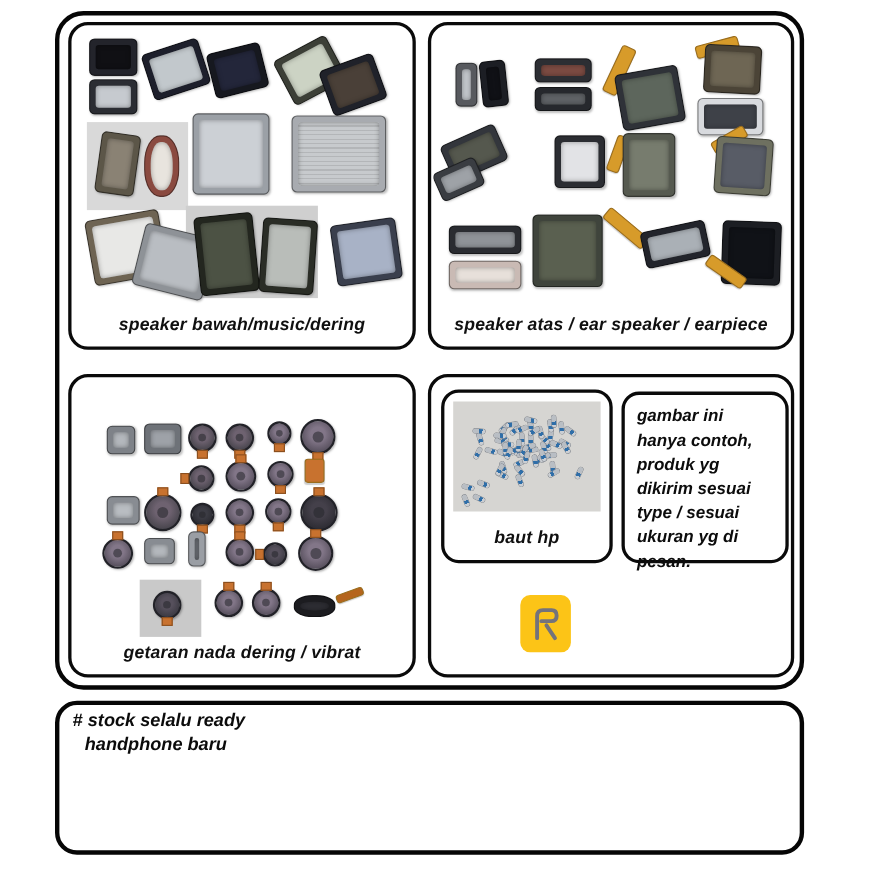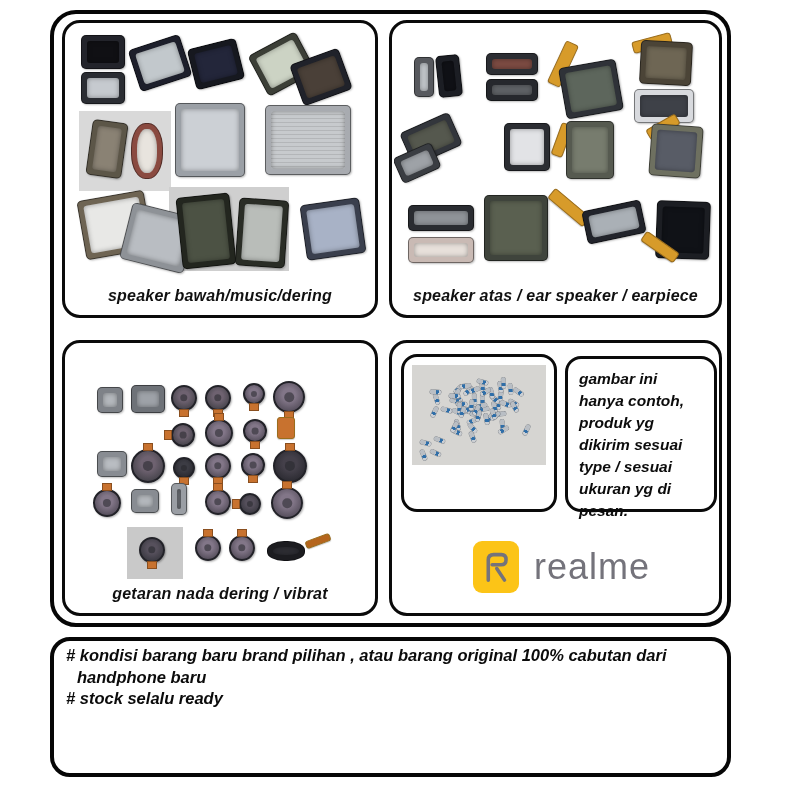--- a/index.html
+++ b/index.html
@@ -337,36 +337,35 @@
             <div class="screw" style="left: 54.6139px; top: 60.8033px; transform: rotate(49deg);"></div>
             <div class="screw" style="left: 45.0267px; top: 44.7055px; transform: rotate(111deg);"></div>
             <div class="screw" style="left: 87.8941px; top: 37.3001px; transform: rotate(23deg);"></div>
             <div class="screw" style="left: 96.8706px; top: 40.0562px; transform: rotate(60deg);"></div>
             <div class="screw" style="left: 68.4253px; top: 25.4799px; transform: rotate(148deg);"></div>
             <div class="screw" style="left: 76.0644px; top: 46.6702px; transform: rotate(69deg);"></div>
             <div class="screw" style="left: 8px; top: 76px; transform: rotate(15deg);"></div>
             <div class="screw" style="left: 18px; top: 86px; transform: rotate(25deg);"></div>
             <div class="screw" style="left: 6px; top: 88px; transform: rotate(68deg);"></div>
           </div>
+        <div class="caption">baut hp</div>
       </div>
       <div class="note">
         <div>gambar ini hanya contoh, produk yg dikirim sesuai type / sesuai ukuran yg di pesan.</div>
       </div>
       <div class="brand">
         <div class="logo-sq" id="logo-sq" style="background: rgb(252, 196, 23);">
           <svg viewBox="0 0 44 50" width="34" height="40">
             <path id="r-main" d="M12 42 L12 16 Q12 9 19 9 L29 9 Q35 9 35 15.5 Q35 22 28.5 22 L17 22" fill="none" stroke-width="4.6" stroke-linecap="round" stroke-linejoin="round" stroke="#74737B"></path>
             <path id="r-leg" d="M23 27 L33 42" fill="none" stroke-width="4.6" stroke-linecap="round" stroke="#74737B"></path>
           </svg>
         </div>
-        <div class="logo-word" id="logo-word" style="color: rgb(116, 115, 123);">realme</div>
       </div>
     </section>
 
   </div>
 
   <footer class="footer" id="footer-panel">
-      <div class="f-line"><span># kondisi barang baru brand pilihan , atau barang original 100% cabutan dari</span></div>
+      <div class="f-line"><span># stock selalu ready</span></div>
       <div class="f-line ind"><span>handphone baru</span></div>
-      <div class="f-line"><span># stock selalu ready</span></div>
     </footer>
 
 </div>
 
 </body></html>

